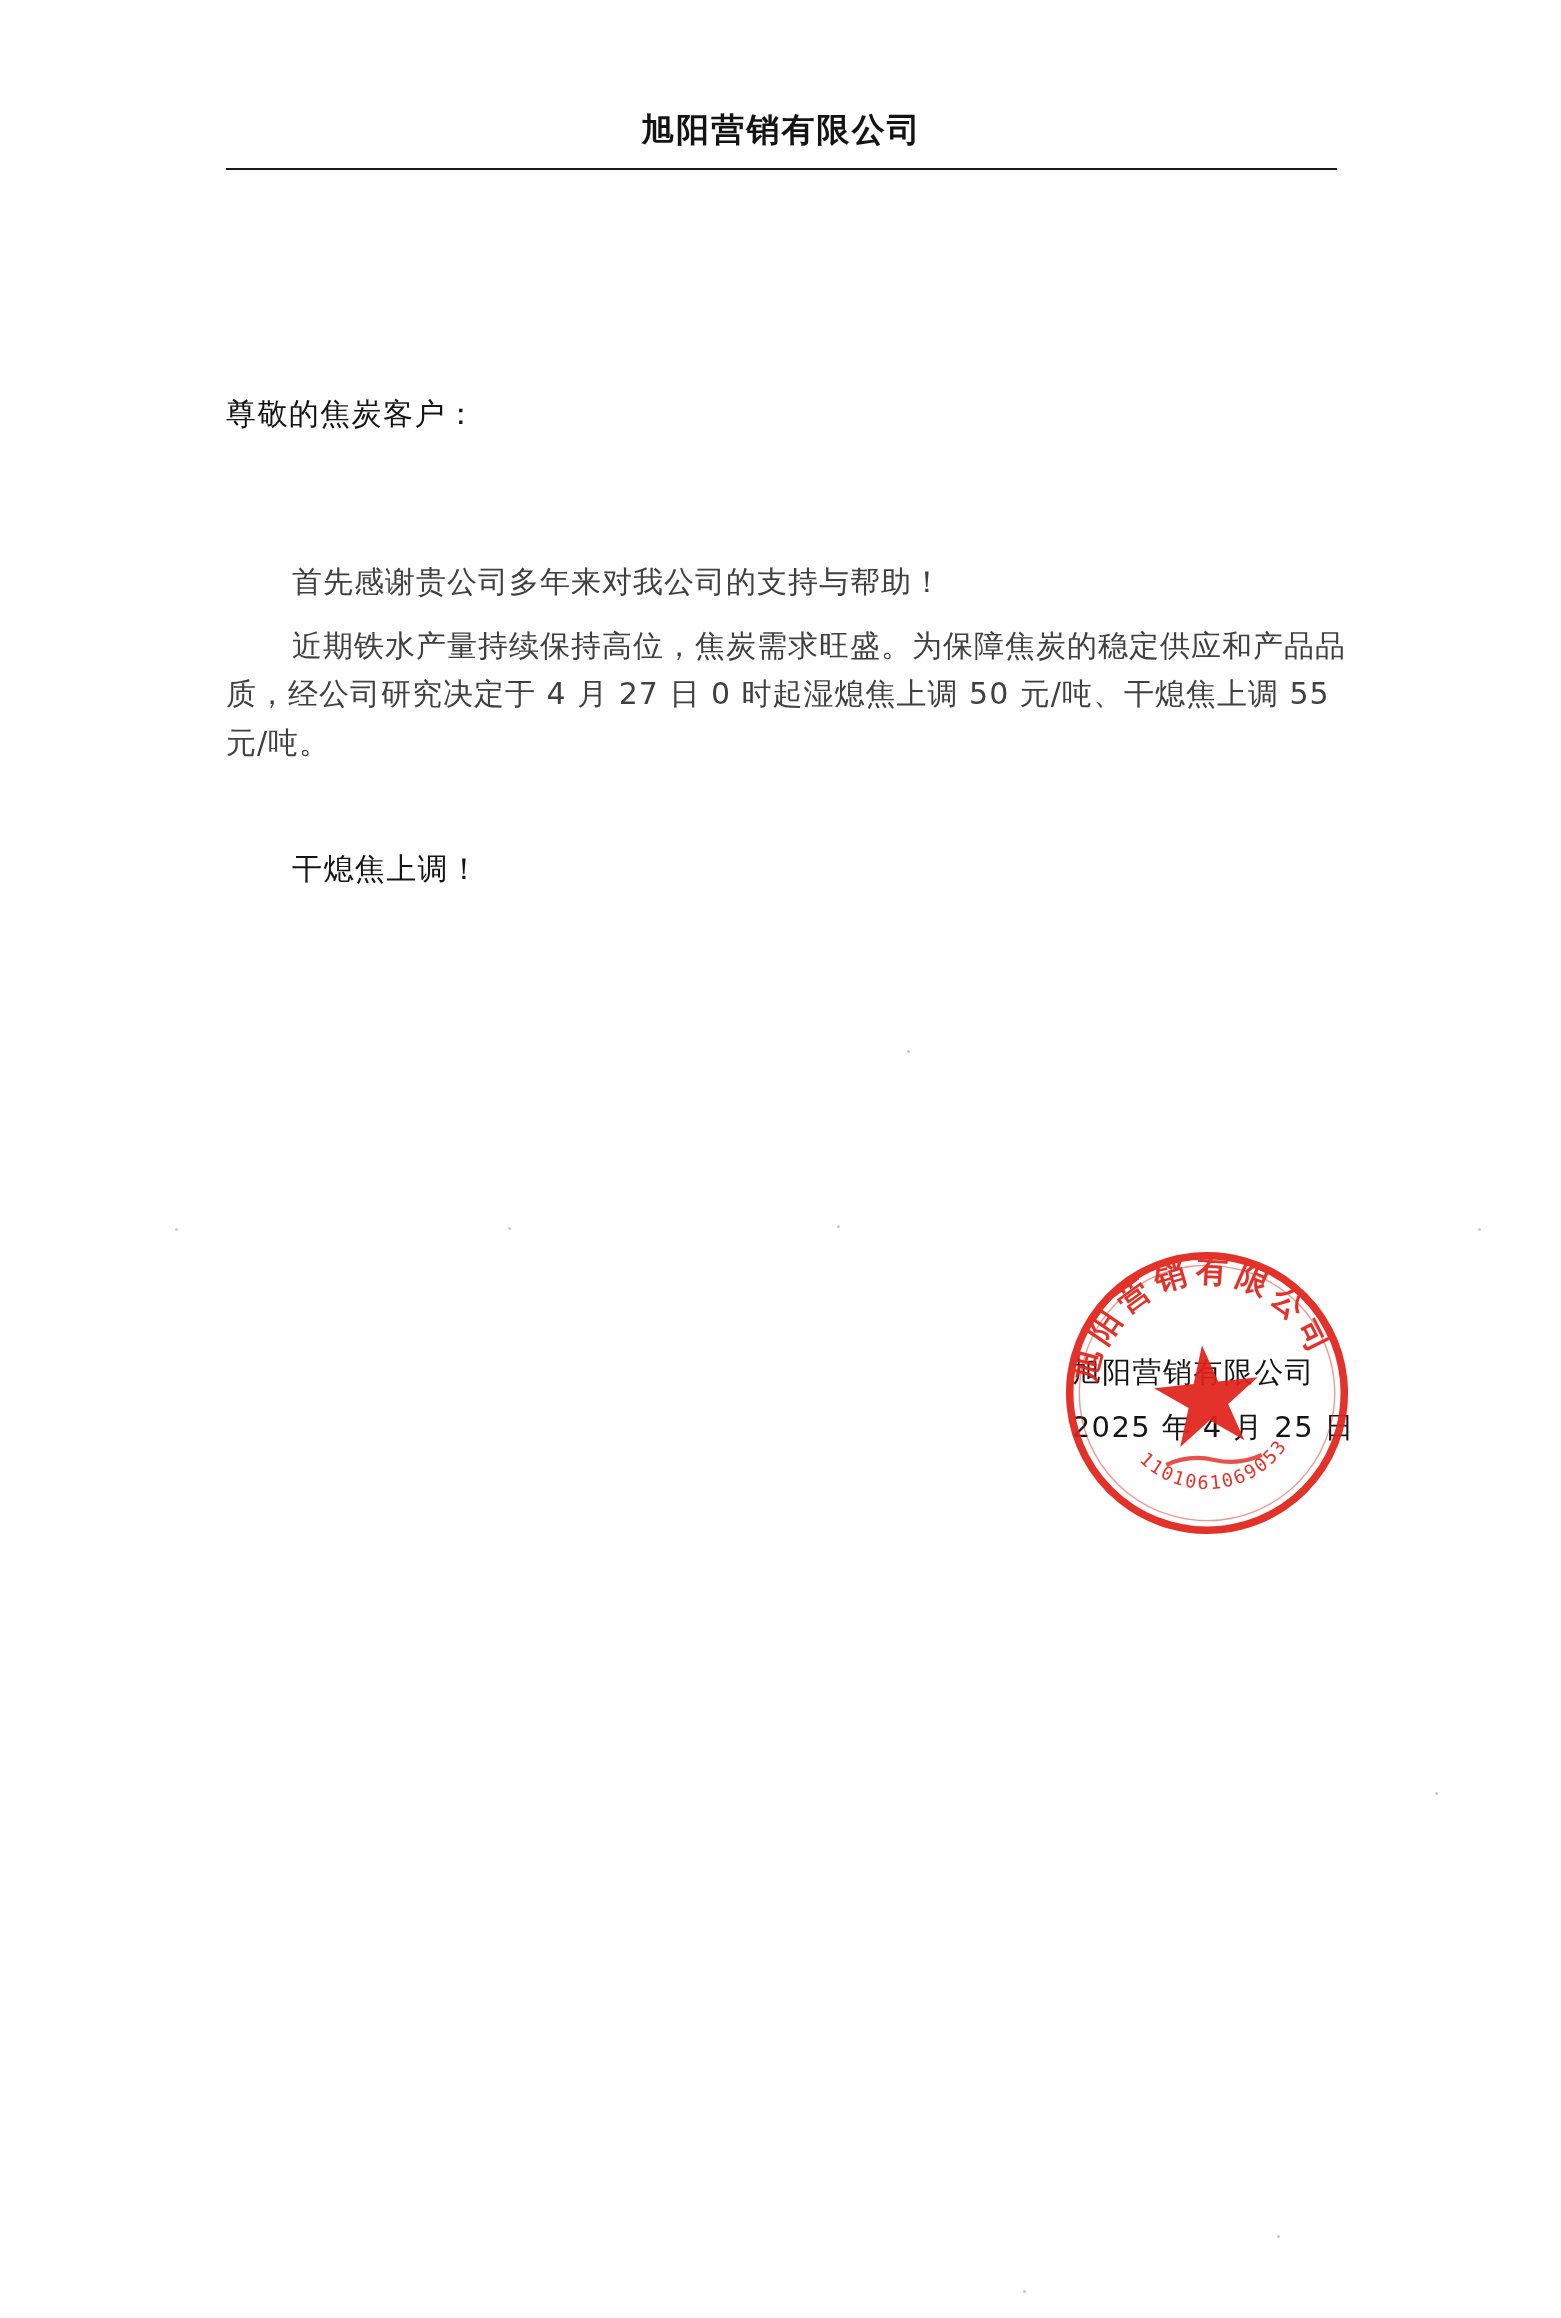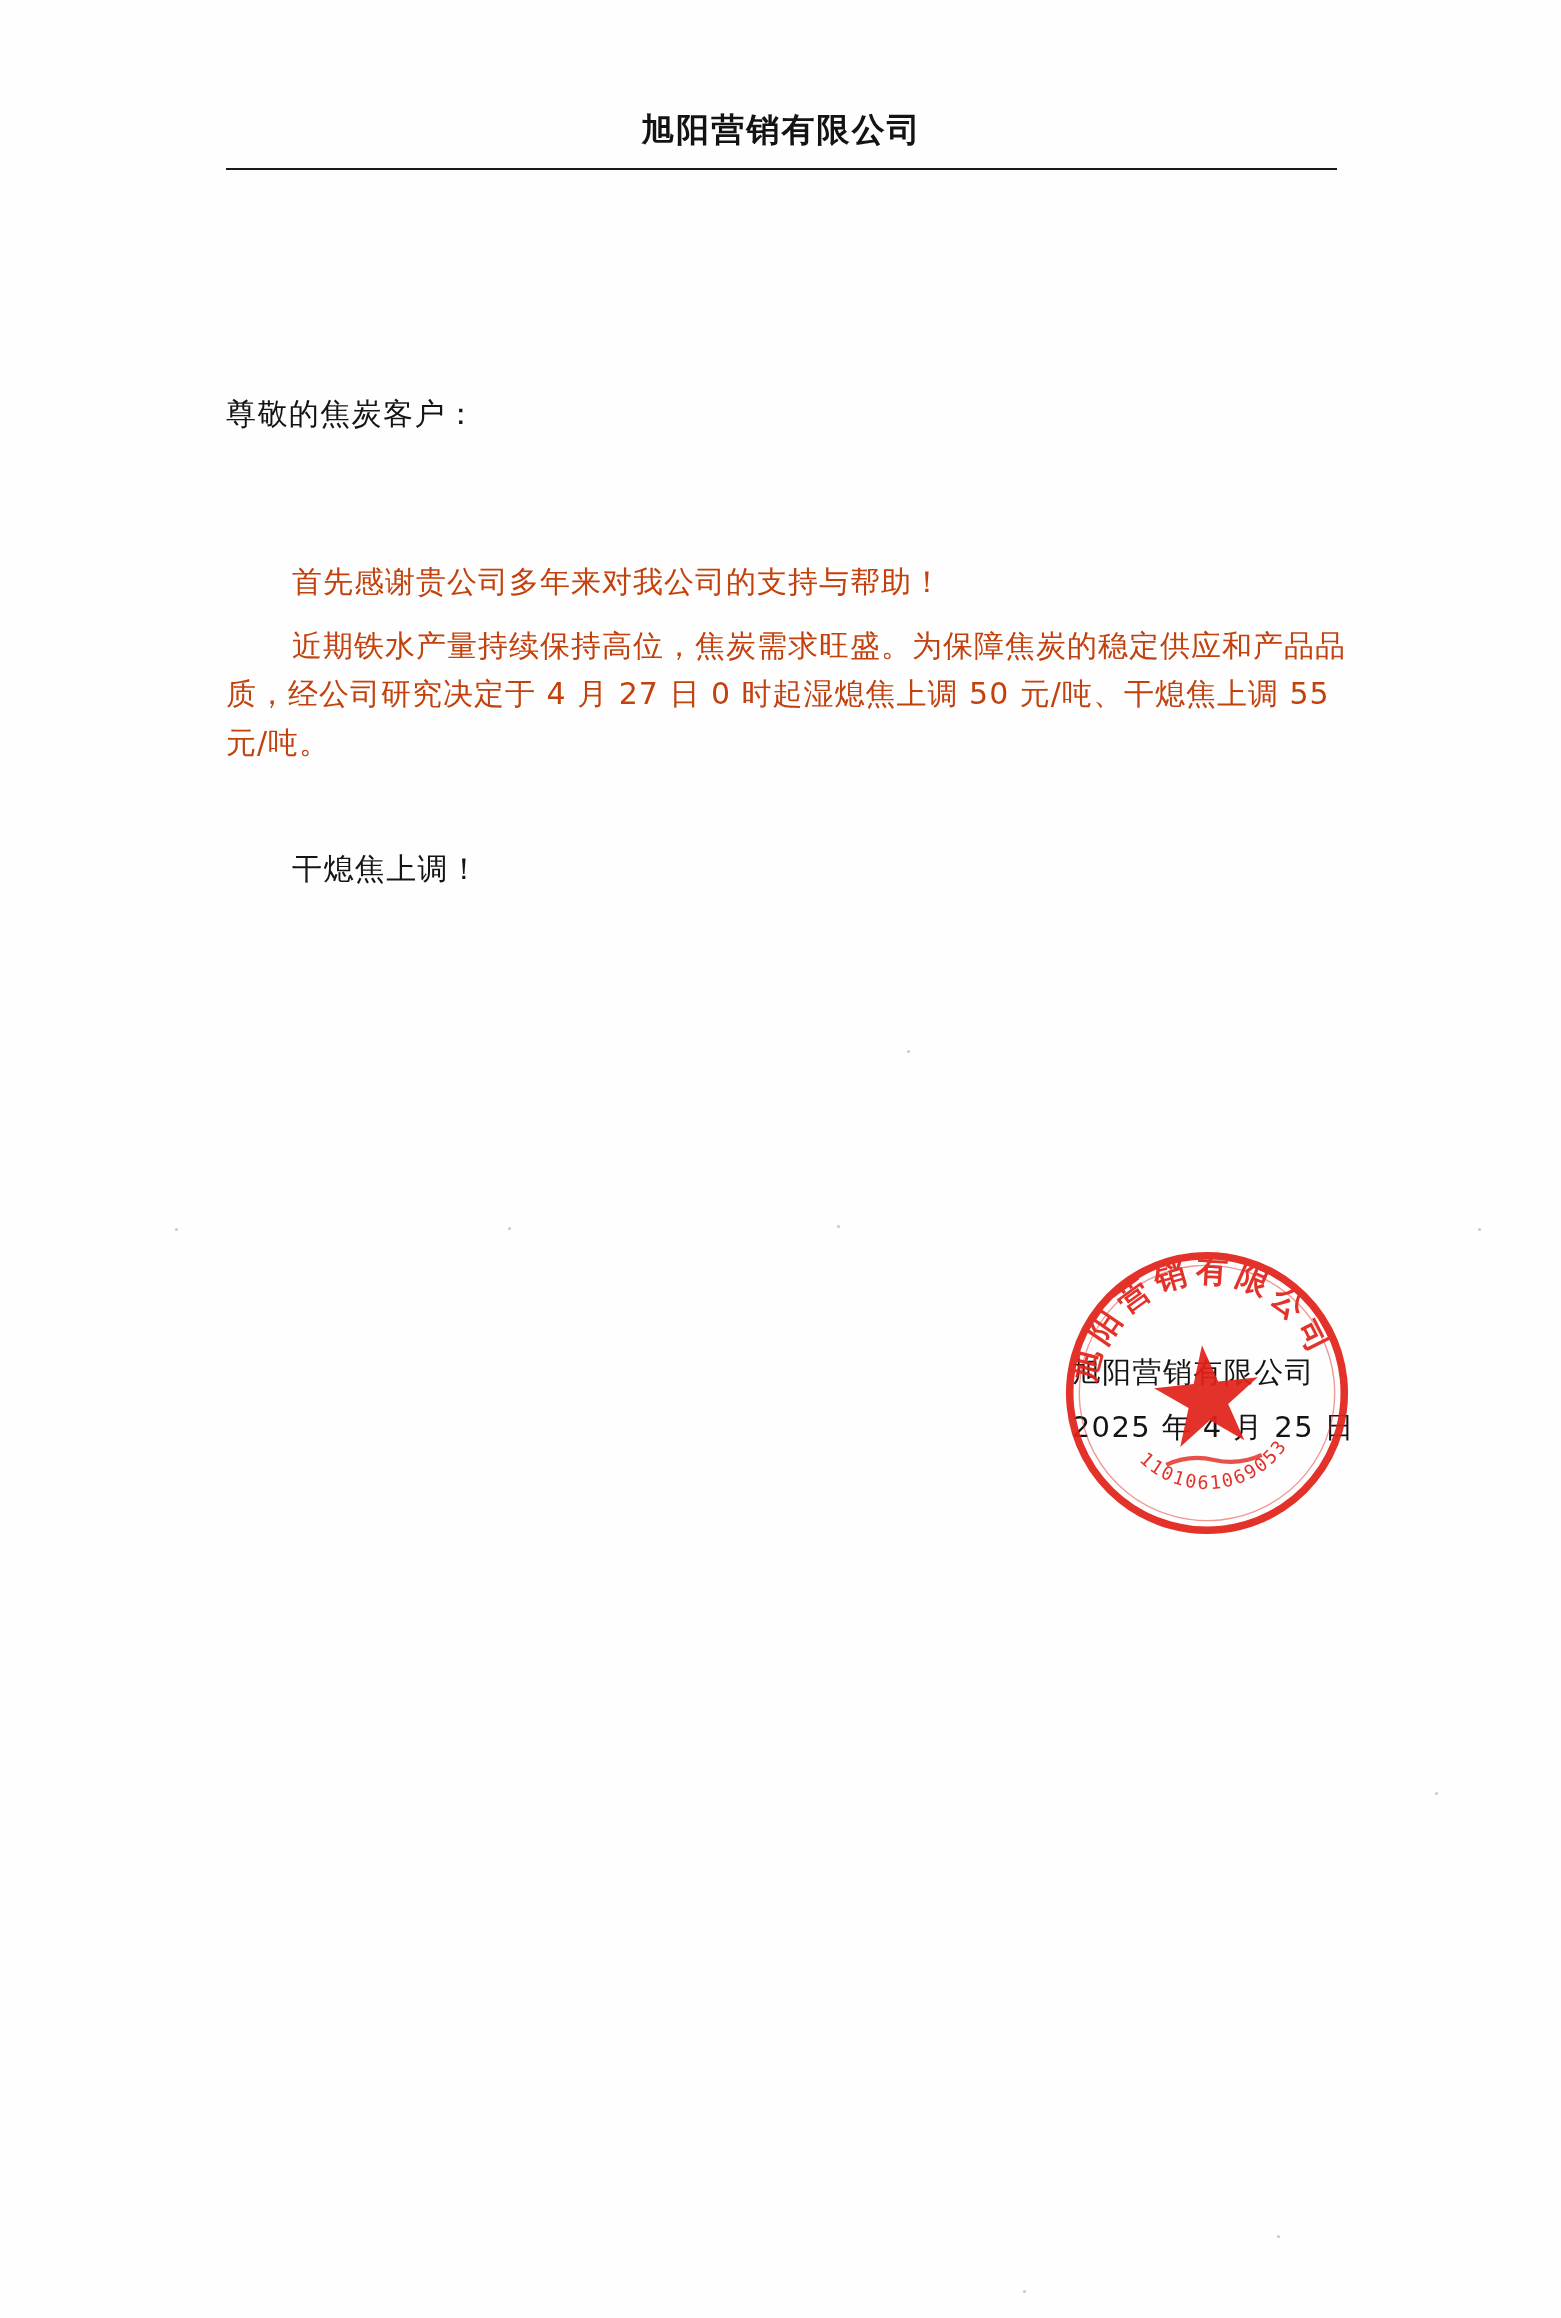--- a/index.html
+++ b/index.html
@@ -57,21 +57,21 @@
     font-size: 30px;
     letter-spacing: 1.4px;
     color: #141414;
     margin-bottom: 123px;
   }
   .para {
     font-family: "DejaVu Sans", "Liberation Sans", sans-serif;
     font-size: 30px;
     letter-spacing: 1px;
     line-height: 1.62;
-    color: #c2410c;
+    color: #404040;
     text-indent: 66px;
     margin-bottom: 15px;
   }
   .closing {
     font-family: "DejaVu Sans", "Liberation Sans", sans-serif;
     font-size: 30px;
     letter-spacing: 1.4px;
     color: #141414;
     text-indent: 66px;
     margin-top: 82px;

